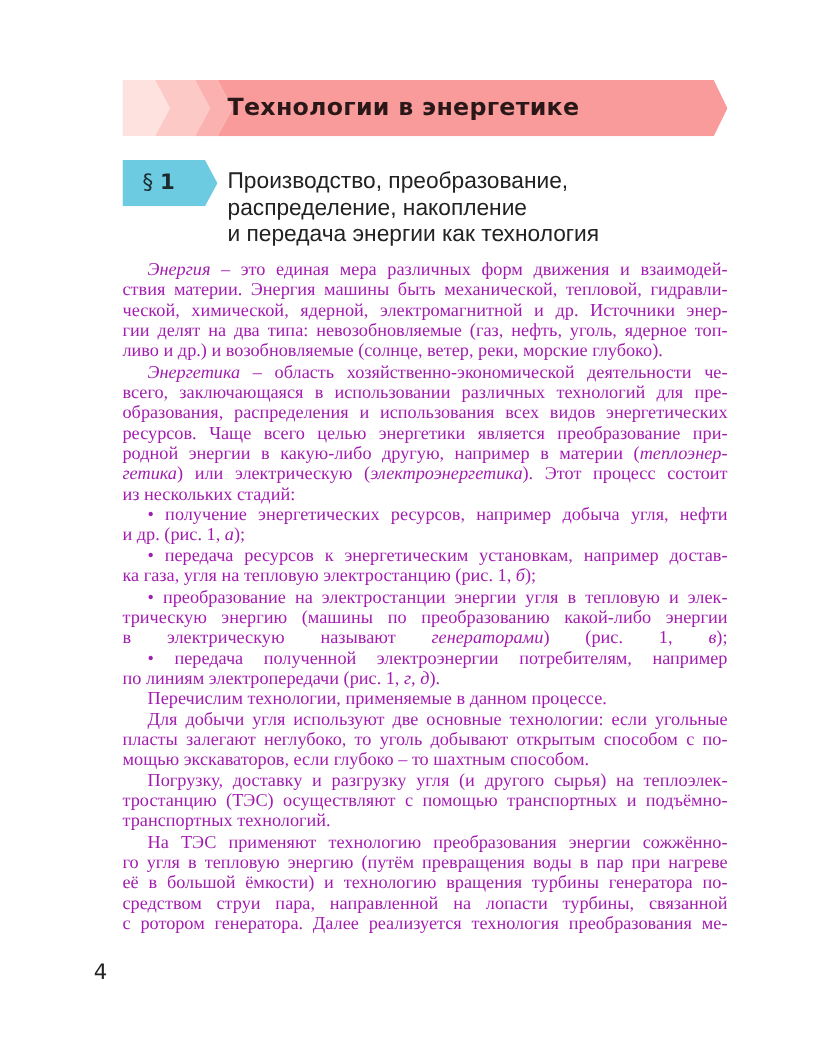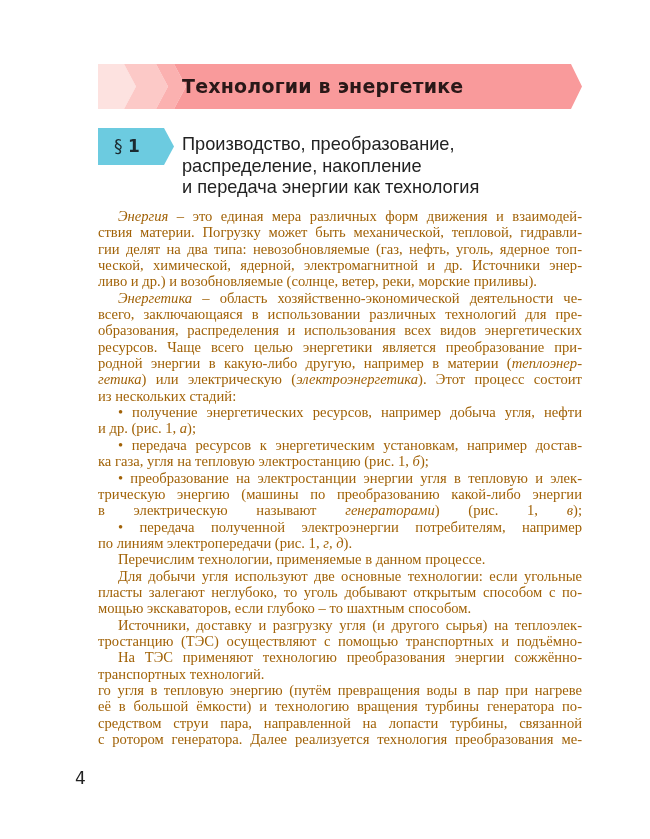--- a/index.html
+++ b/index.html
@@ -81,21 +81,21 @@
     .section-title div { white-space: nowrap; }
     
     .body-text {
       position: absolute;
       left: 98px;
       top: 208px;
       width: 484px;
       font-family: "Liberation Serif", serif;
       font-size: 14.6px;
       line-height: 16.35px;
-      color: #a16207;
+      color: #a21caf;
     }
     .line {
       display: block;
       white-space: nowrap;
       text-align: justify;
       text-align-last: justify;
       height: 16.35px;
     }
     .line.last {
       text-align-last: left;
@@ -138,48 +138,48 @@
   </div>
 
   <div class="section-title">
     <div>Производство, преобразование,</div>
     <div>распределение, накопление</div>
     <div>и передача энергии как технология</div>
   </div>
 
   <div class="body-text" id="body-text">
       <div class="line indent"><i>Энергия</i><span> – это единая мера различных форм движения и взаимодей-</span></div>
-      <div class="line"><span>ствия материи. Погрузку может быть механической, тепловой, гидравли-</span></div>
+      <div class="line"><span>ствия материи. Энергия машины быть механической, тепловой, гидравли-</span></div>
+      <div class="line"><span>ческой, химической, ядерной, электромагнитной и др. Источники энер-</span></div>
       <div class="line"><span>гии делят на два типа: невозобновляемые (газ, нефть, уголь, ядерное топ-</span></div>
-      <div class="line"><span>ческой, химической, ядерной, электромагнитной и др. Источники энер-</span></div>
-      <div class="line last"><span>ливо и др.) и возобновляемые (солнце, ветер, реки, морские приливы).</span></div>
+      <div class="line last"><span>ливо и др.) и возобновляемые (солнце, ветер, реки, морские глубоко).</span></div>
       <div class="line indent"><i>Энергетика</i><span> – область хозяйственно-экономической деятельности че-</span></div>
       <div class="line"><span>всего, заключающаяся в использовании различных технологий для пре-</span></div>
       <div class="line"><span>образования, распределения и использования всех видов энергетических</span></div>
       <div class="line"><span>ресурсов. Чаще всего целью энергетики является преобразование при-</span></div>
       <div class="line"><span>родной энергии в какую-либо другую, например в материи (</span><i>теплоэнер-</i></div>
       <div class="line"><i>гетика</i><span>) или электрическую (</span><i>электроэнергетика</i><span>). Этот процесс состоит</span></div>
       <div class="line last"><span>из нескольких стадий:</span></div>
       <div class="line indent"><span>• получение энергетических ресурсов, например добыча угля, нефти</span></div>
       <div class="line last"><span>и др. (рис. 1, </span><i>а</i><span>);</span></div>
       <div class="line indent"><span>• передача ресурсов к энергетическим установкам, например достав-</span></div>
       <div class="line last"><span>ка газа, угля на тепловую электростанцию (рис. 1, </span><i>б</i><span>);</span></div>
       <div class="line indent"><span>• преобразование на электростанции энергии угля в тепловую и элек-</span></div>
       <div class="line"><span>трическую энергию (машины по преобразованию какой-либо энергии</span></div>
       <div class="line"><span>в электрическую называют </span><i>генераторами</i><span>) (рис. 1, </span><i>в</i><span>);</span></div>
       <div class="line indent"><span>• передача полученной электроэнергии потребителям, например</span></div>
       <div class="line last"><span>по линиям электропередачи (рис. 1, </span><i>г, д</i><span>).</span></div>
       <div class="line indent last"><span>Перечислим технологии, применяемые в данном процессе.</span></div>
       <div class="line indent"><span>Для добычи угля используют две основные технологии: если угольные</span></div>
       <div class="line"><span>пласты залегают неглубоко, то уголь добывают открытым способом с по-</span></div>
       <div class="line last"><span>мощью экскаваторов, если глубоко – то шахтным способом.</span></div>
-      <div class="line indent"><span>Источники, доставку и разгрузку угля (и другого сырья) на теплоэлек-</span></div>
+      <div class="line indent"><span>Погрузку, доставку и разгрузку угля (и другого сырья) на теплоэлек-</span></div>
       <div class="line"><span>тростанцию (ТЭС) осуществляют с помощью транспортных и подъёмно-</span></div>
+      <div class="line last"><span>транспортных технологий.</span></div>
       <div class="line indent"><span>На ТЭС применяют технологию преобразования энергии сожжённо-</span></div>
-      <div class="line last"><span>транспортных технологий.</span></div>
       <div class="line"><span>го угля в тепловую энергию (путём превращения воды в пар при нагреве</span></div>
       <div class="line"><span>её в большой ёмкости) и технологию вращения турбины генератора по-</span></div>
       <div class="line"><span>средством струи пара, направленной на лопасти турбины, связанной</span></div>
       <div class="line"><span>с ротором генератора. Далее реализуется технология преобразования ме-</span></div>
     </div>
 
   <div class="page-number">4</div>
 
 </div>
 

